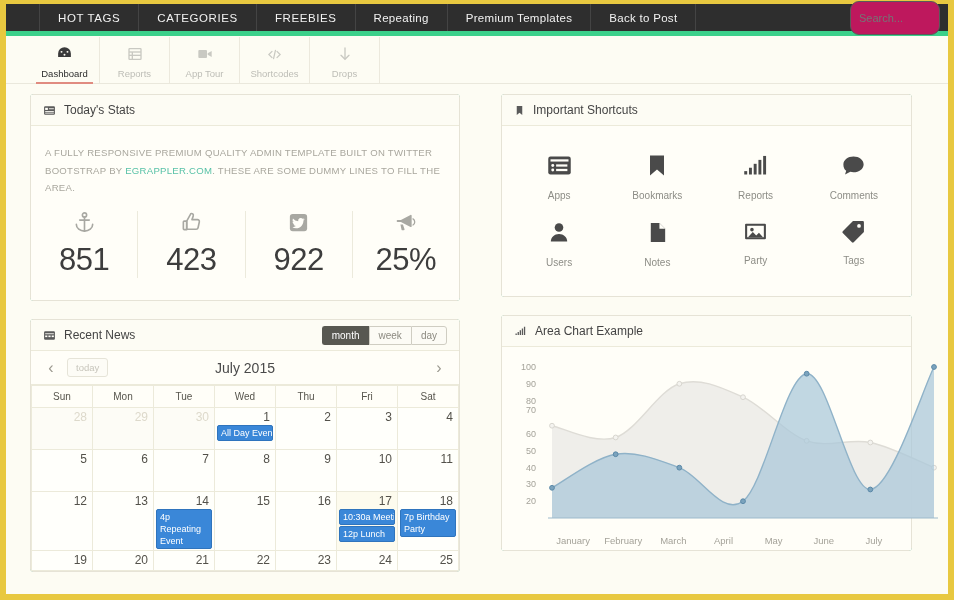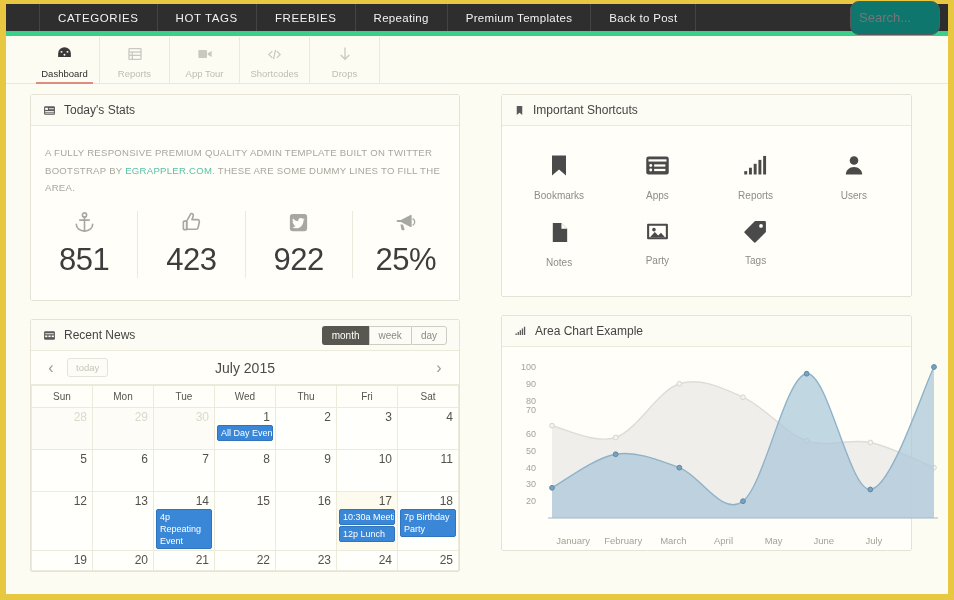--- a/index.html
+++ b/index.html
@@ -33,25 +33,25 @@
     font-size: 11.5px;
     border-right: 1px solid #444;
     white-space: nowrap;
     letter-spacing: .3px;
   }
   .topnav-item.caps { letter-spacing: .6px; }
   .topbar-fill { flex: 1; }
   .search-wrap { display: flex; align-items: center; padding-right: 8px; }
   .search-box {
     width: 90px; height: 17px;
-    background: #0f766e;
+    background: #be185d;
     border: 1px solid #5a5a5a;
     border-radius: 9px;
     color: #e6e6e6;
-    font-size: 13px;
+    font-size: 11px;
     font-family: "Liberation Sans", sans-serif;
     padding: 16px 8px;
     outline: none;
   }
   .greenbar { height: 5px; background: #3bd08a; }
 
   
   .tabbar {
     height: 48px;
     background: #fdfcf3;
@@ -196,22 +196,22 @@
   }
   .xlab { font-size: 9.5px; color: #a5a39a; text-align: center; }
   .xaxis { display: flex; padding-left: 38px; padding-right: 4px; margin-top: 3px; }
   .xaxis > div { flex: 1; }
 </style>
 </head>
 <body>
 
 <div class="topbar">
   <div class="topbar-spacer"></div>
+  <div class="topnav-item caps">HOT TAGS</div>
   <div class="topnav-item caps">CATEGORIES</div>
-  <div class="topnav-item caps">HOT TAGS</div>
   <div class="topnav-item caps">FREEBIES</div>
   <div class="topnav-item">Repeating</div>
   <div class="topnav-item">Premium Templates</div>
   <div class="topnav-item">Back to Post</div>
   <div class="topbar-fill"></div>
   <div class="search-wrap">
     <input class="search-box" type="text" placeholder="Search..." style="">
   </div>
 </div>
 <div class="greenbar"></div>
@@ -482,50 +482,58 @@
         <span class="phicon">
           <svg width="11" height="13" viewBox="0 0 24 24" fill="currentColor">
               <path d="M6 2h12v20l-6-5-6 5z"></path>
             </svg>
         </span>
         <span class="ptitle">Important Shortcuts</span>
       </div>
       <div class="panel-body shortcuts">
         <div class="sc-item">
           <span class="scicon">
-            <svg width="24" height="27" viewBox="0 0 24 24" fill="currentColor">
-                <path d="M5 2h14v20l-7-6-7 6z"></path>
-              </svg>
-          </span>
-          <span class="sclbl">Bookmarks</span>
-        </div>
-        <div class="sc-item">
-          <span class="scicon">
             <svg width="27" height="27" viewBox="0 0 24 24" fill="currentColor">
                 <rect x="2" y="4" width="20" height="16" rx="2"></rect>
                 <rect x="4" y="6.5" width="16" height="2" fill="#fffef8"></rect>
                 <circle cx="6" cy="12" r="1.3" fill="#fffef8"></circle>
                 <rect x="9" y="11" width="10" height="2" fill="#fffef8"></rect>
                 <circle cx="6" cy="16" r="1.3" fill="#fffef8"></circle>
                 <rect x="9" y="15" width="10" height="2" fill="#fffef8"></rect>
               </svg>
           </span>
           <span class="sclbl">Apps</span>
         </div>
         <div class="sc-item">
           <span class="scicon">
+            <svg width="24" height="27" viewBox="0 0 24 24" fill="currentColor">
+                <path d="M5 2h14v20l-7-6-7 6z"></path>
+              </svg>
+          </span>
+          <span class="sclbl">Bookmarks</span>
+        </div>
+        <div class="sc-item">
+          <span class="scicon">
             <svg width="27" height="27" viewBox="0 0 24 24" fill="currentColor">
                 <rect x="2" y="17" width="2.6" height="3"></rect>
                 <rect x="6.2" y="14" width="2.6" height="6"></rect>
                 <rect x="10.4" y="10.5" width="2.6" height="9.5"></rect>
                 <rect x="14.6" y="7" width="2.6" height="13"></rect>
                 <rect x="18.8" y="3.5" width="2.6" height="16.5"></rect>
               </svg>
           </span>
           <span class="sclbl">Reports</span>
+        </div>
+        <div class="sc-item">
+          <span class="scicon">
+            <svg width="27" height="27" viewBox="0 0 24 24" fill="currentColor">
+                <path d="M12 4c5 0 9 3.1 9 7s-4 7-9 7a11 11 0 01-2.8-.35L4.5 20l1-3.3C3.9 15.4 3 13.8 3 11c0-3.9 4-7 9-7z"></path>
+              </svg>
+          </span>
+          <span class="sclbl">Comments</span>
         </div>
         <div class="sc-item">
           <span class="scicon">
             <svg width="24" height="27" viewBox="0 0 24 24" fill="currentColor">
                 <circle cx="12" cy="7" r="4.3"></circle>
                 <path d="M3.8 21c0-4.4 3.7-7.6 8.2-7.6s8.2 3.2 8.2 7.6z"></path>
               </svg>
           </span>
           <span class="sclbl">Users</span>
         </div>

